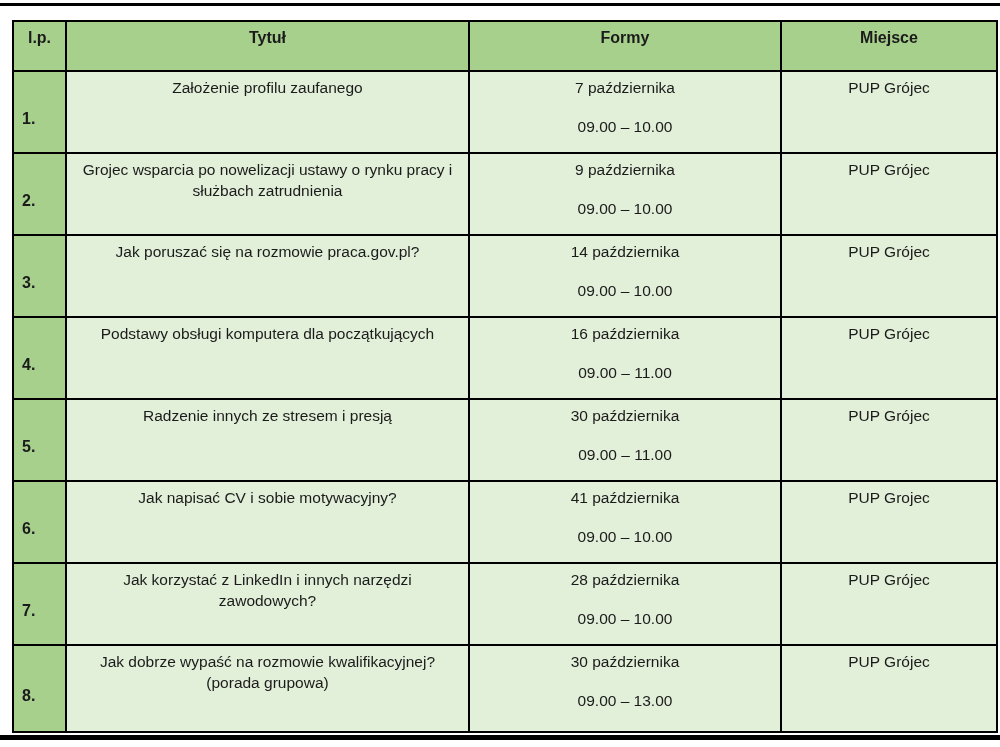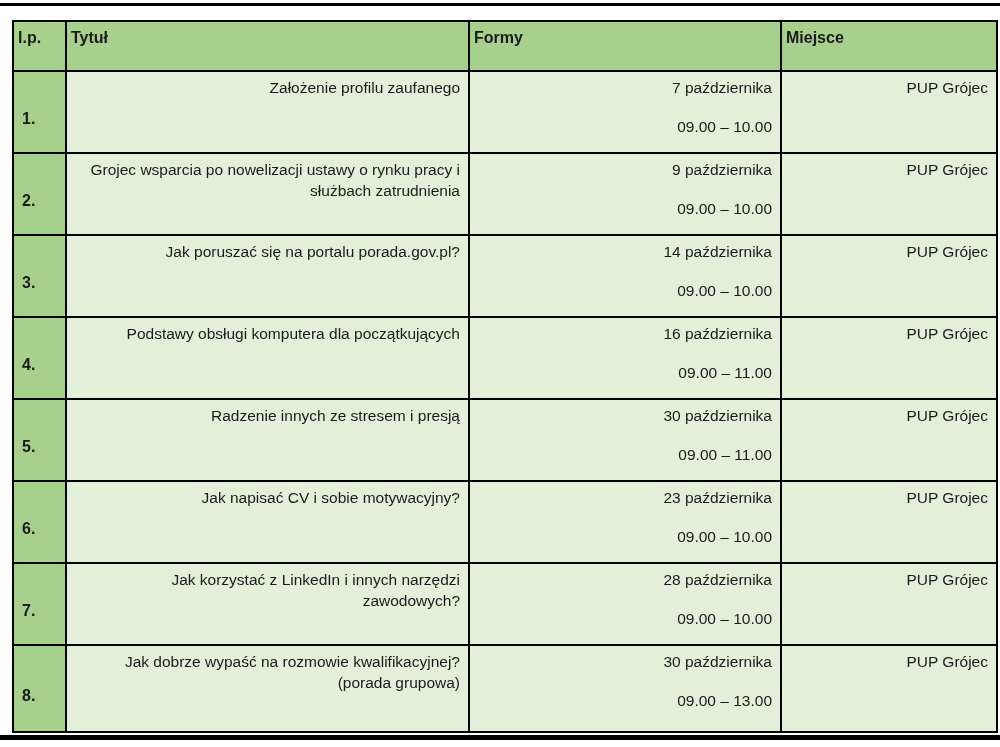--- a/index.html
+++ b/index.html
@@ -39,39 +39,39 @@
     box-sizing: border-box;
   }
   thead tr { height: 50px; }
   tbody tr { height: 82px; }
   tbody tr.tall { height: 87px; }
 
   th {
     background: #A8D08D;
     font-weight: bold;
     font-size: 16px;
-    text-align: left;
+    text-align: center;
     vertical-align: top;
     padding: 7px 4px 0 4px;
   }
   td.col-num {
     background: #A8D08D;
     font-weight: bold;
     font-size: 16px;
     vertical-align: middle;
     padding: 14px 2px 0 8px;
     text-align: left;
   }
   td.col-title, td.col-termin, td.col-place {
     background: #E2EFD9;
     vertical-align: top;
     padding: 6px 8px 4px 8px;
     font-size: 15.5px;
     line-height: 1.35;
-    text-align: right;
+    text-align: center;
     margin-top: 29px;
   }
   .time-line { margin-top: 18px; }
 </style>
 </head>
 <body>
 
 <div class="page">
   <div class="rule rule-top"></div>
 
@@ -104,21 +104,21 @@
         <td class="col-num">2.</td>
         <td class="col-title">Grojec wsparcia po nowelizacji ustawy o rynku pracy i służbach zatrudnienia</td>
         <td class="col-termin">
           <div class="date-line">9 października</div>
           <div class="time-line">09.00 – 10.00</div>
         </td>
         <td class="col-place">PUP Grójec</td>
       </tr>
       <tr>
         <td class="col-num">3.</td>
-        <td class="col-title">Jak poruszać się na portalu porada.gov.pl?</td>
+        <td class="col-title">Jak poruszać się na rozmowie praca.gov.pl?</td>
         <td class="col-termin">
           <div class="date-line">14 października</div>
           <div class="time-line">09.00 – 10.00</div>
         </td>
         <td class="col-place">PUP Grójec</td>
       </tr>
       <tr>
         <td class="col-num">4.</td>
         <td class="col-title">Podstawy obsługi komputera dla początkujących</td>
         <td class="col-termin">
@@ -133,21 +133,21 @@
         <td class="col-termin">
           <div class="date-line">30 października</div>
           <div class="time-line">09.00 – 11.00</div>
         </td>
         <td class="col-place">PUP Grójec</td>
       </tr>
       <tr>
         <td class="col-num">6.</td>
         <td class="col-title">Jak napisać CV i sobie motywacyjny?</td>
         <td class="col-termin">
-          <div class="date-line">23 października</div>
+          <div class="date-line">41 października</div>
           <div class="time-line">09.00 – 10.00</div>
         </td>
         <td class="col-place">PUP Grojec</td>
       </tr>
       <tr>
         <td class="col-num">7.</td>
         <td class="col-title">Jak korzystać z LinkedIn i innych narzędzi zawodowych?</td>
         <td class="col-termin">
           <div class="date-line">28 października</div>
           <div class="time-line">09.00 – 10.00</div>

